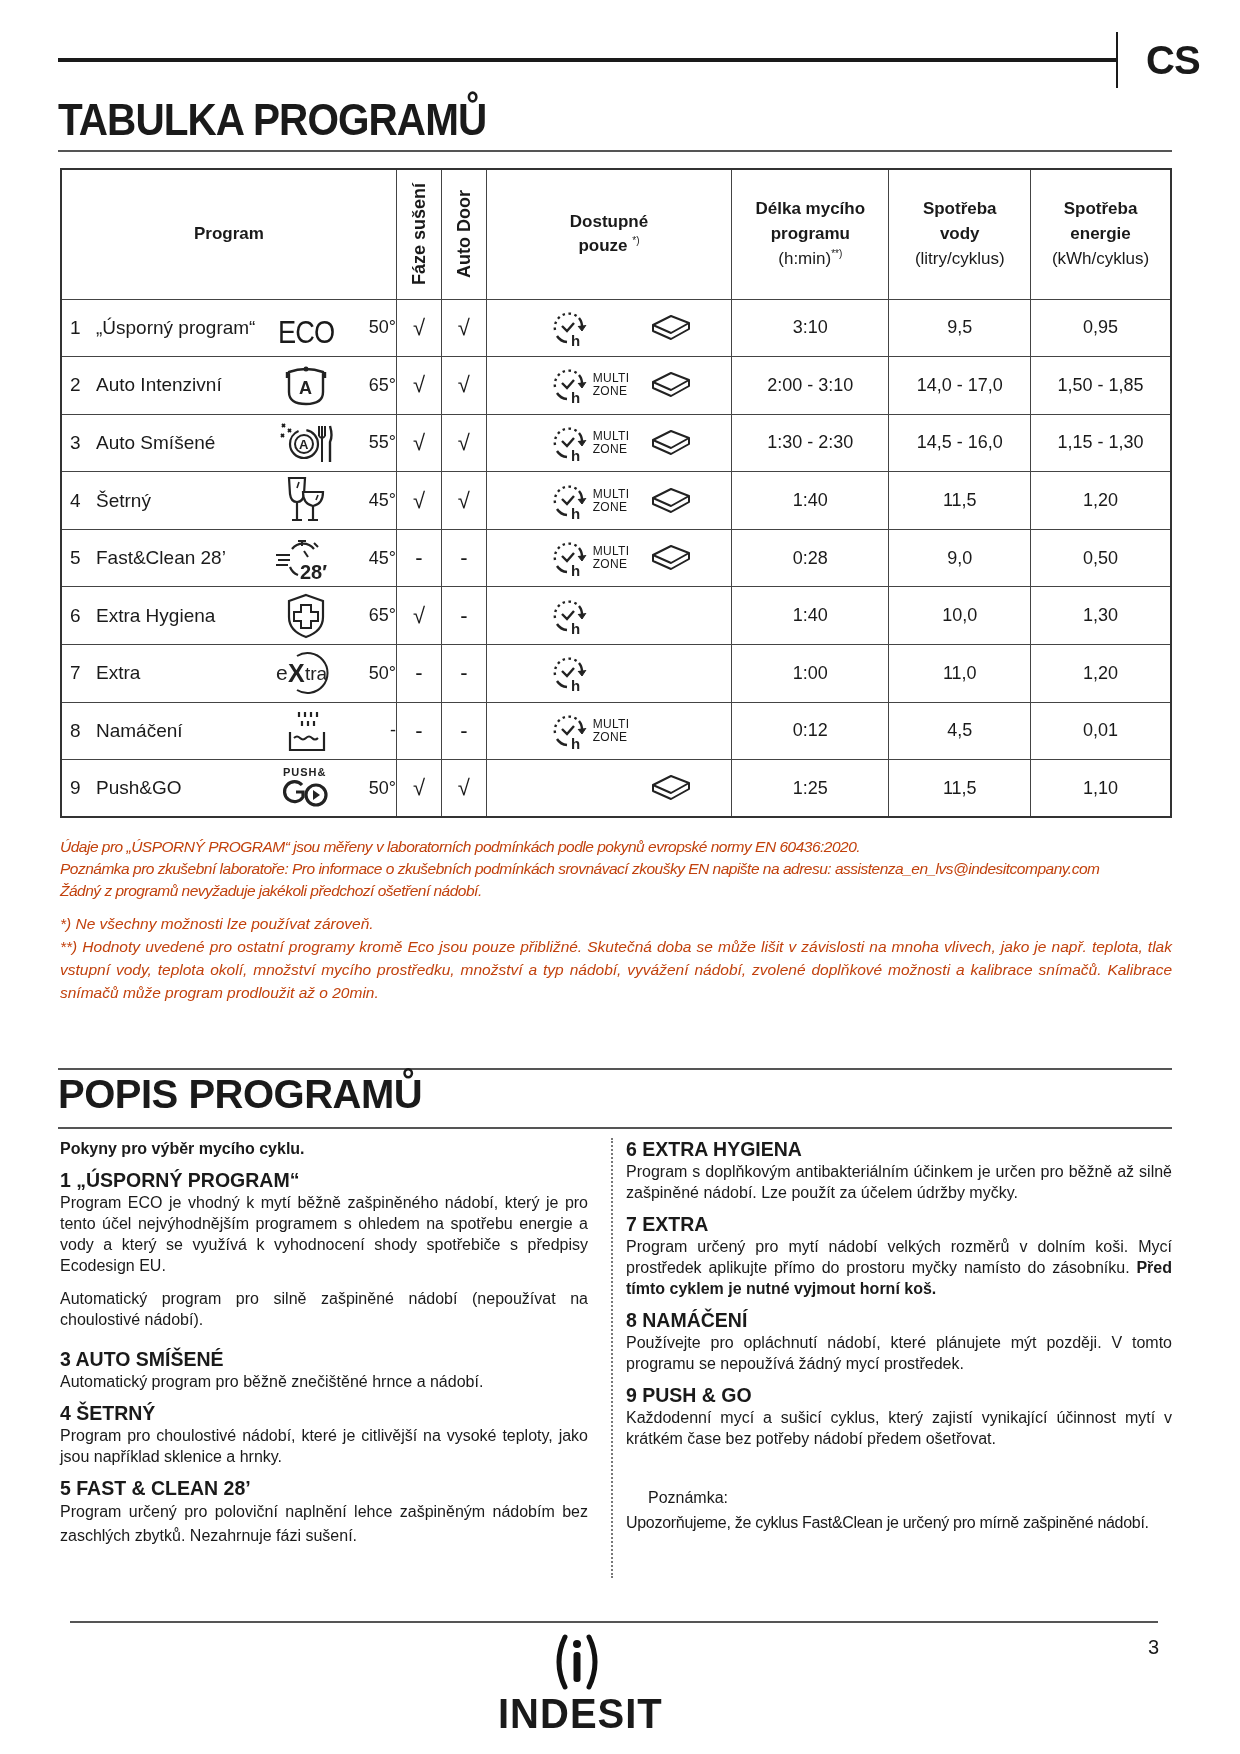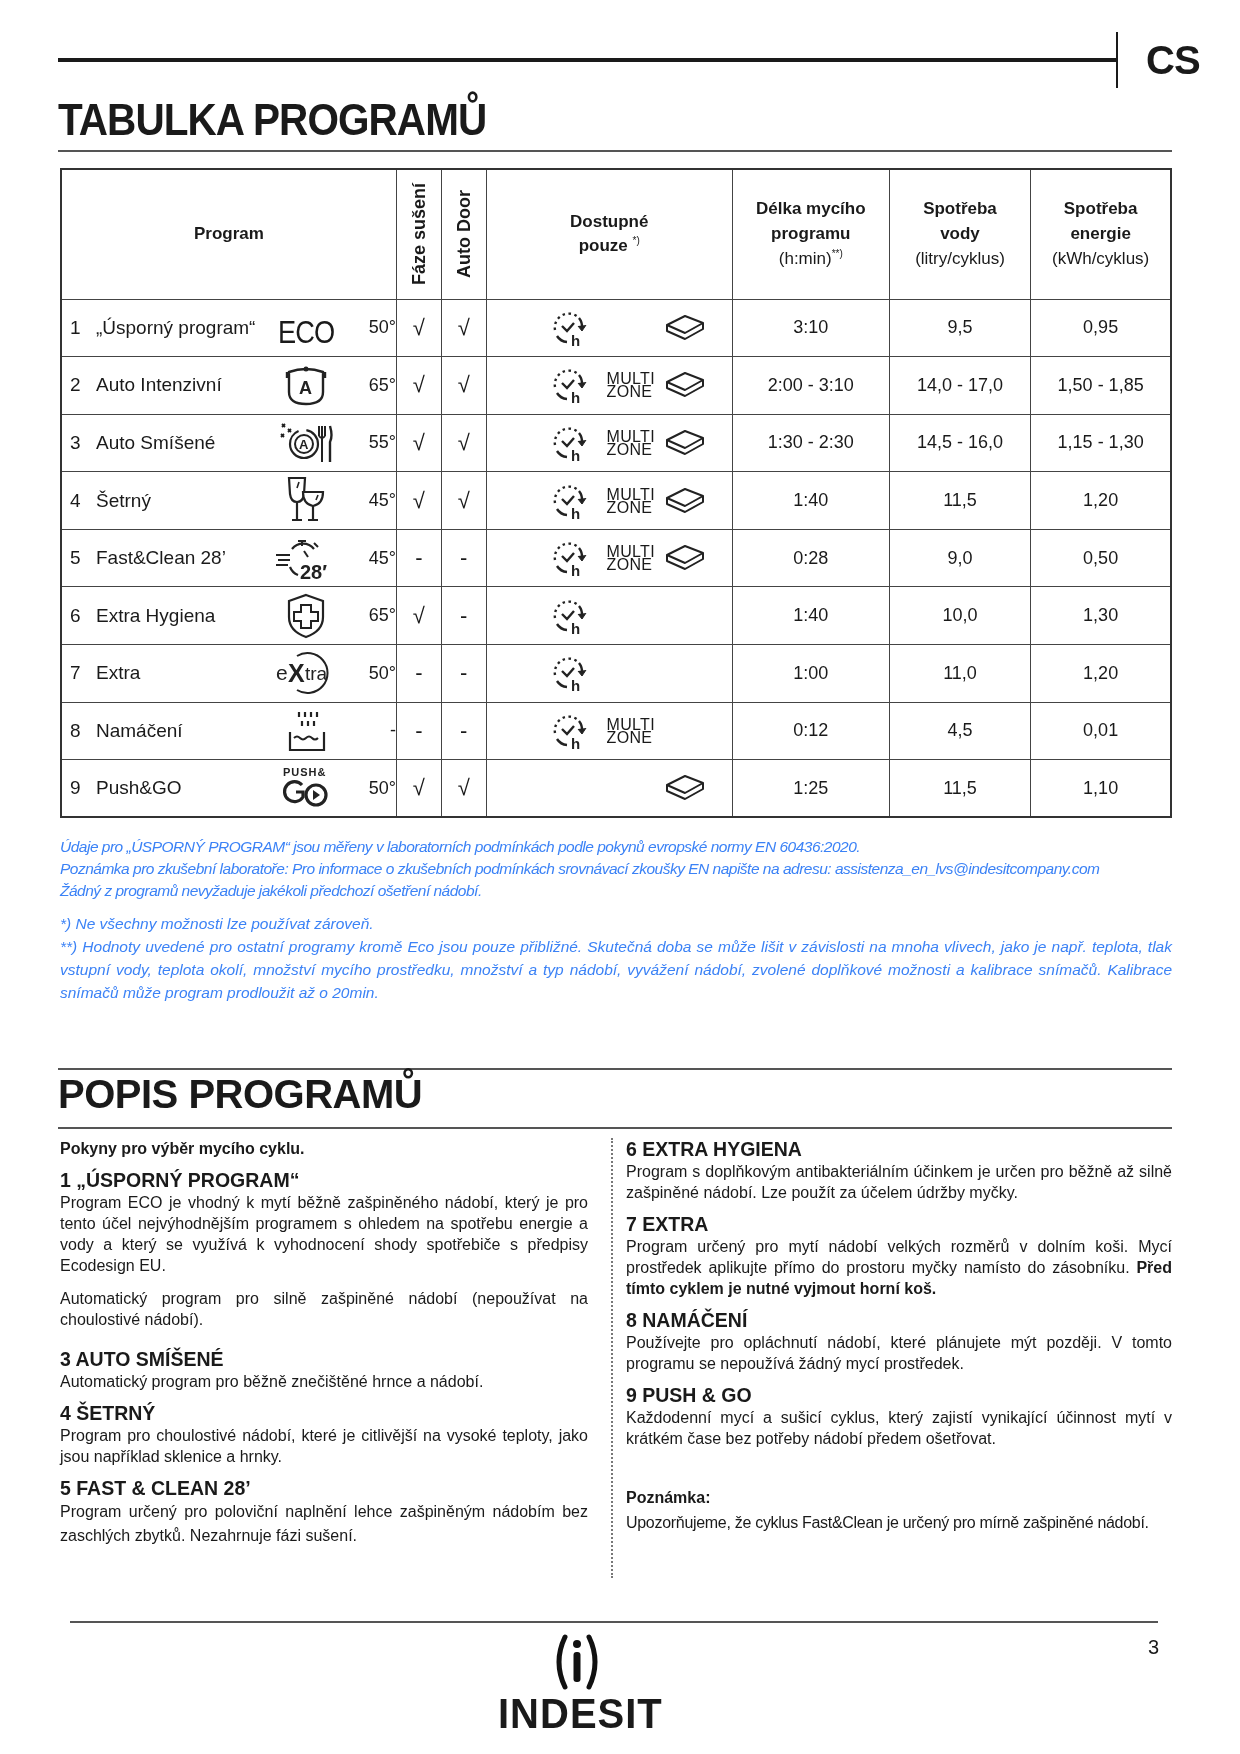--- a/index.html
+++ b/index.html
@@ -23,38 +23,38 @@
 
   .pcell { text-align: left !important; padding-left: 8px; }
   .pwrap { display: flex; align-items: center; height: 100%; }
   .pnum { width: 26px; font-size: 19px; }
   .pname { width: 170px; font-size: 19px; line-height: 1.15; }
   .picon { width: 80px; height: 46px; display: flex; align-items: flex-end; justify-content: center; }
   .ptemp { width: 50px; text-align: right; font-size: 18px; }
   .mark { font-size: 22px; }
   .func { display: flex; align-items: center; height: 100%; padding-left: 62px; }
   .func .clock { width: 44px; height: 40px; }
-  .multizone { width: 56px; font-size: 16px; line-height: 13px; text-align: left; margin-left: 14px; letter-spacing: 0.3px; }
+  .multizone { width: 56px; font-size: 12px; line-height: 13px; text-align: left; margin-left: 0; letter-spacing: 0.3px; }
   .tablet { width: 44px; height: 30px; }
 
-  .notes { position: absolute; left: 60px; width: 1112px; font-style: italic; color: #3b82f6; }
+  .notes { position: absolute; left: 60px; width: 1112px; font-style: italic; color: #c2410c; }
   .n1 { top: 836px; font-size: 15.5px; line-height: 22px; letter-spacing: -0.5px; }
   .n2 { top: 912px; font-size: 15.5px; line-height: 23px; text-align: justify; }
 
   .title2 { position: absolute; left: 58px; top: 1072px; font-size: 40px; font-weight: bold; letter-spacing: -0.5px; }
 
   .col { position: absolute; top: 1138px; font-size: 16px; line-height: 21px; color: #1a1a1a; }
   .colL { left: 60px; width: 528px; }
   .colR { left: 626px; width: 546px; }
   .dotsep { position: absolute; left: 611px; top: 1138px; height: 440px; border-left: 2px dotted #777; }
   .intro { font-weight: bold; font-size: 16px; margin-bottom: 6px; }
   .sec-h { font-weight: bold; font-size: 19.5px; line-height: 23px; margin-top: 10px; }
   .sec-p { text-align: justify; }
   .sec-p b { font-weight: bold; }
-  .note-h { font-weight: bold; margin-top: 38px; }
+  .note-h { font-weight: normal; margin-top: 38px; margin-left: 22px; }
 
   .footer-rule { position: absolute; left: 70px; top: 1621px; width: 1088px; height: 1.5px; background: #555; }
   .pagenum { position: absolute; left: 1148px; top: 1636px; font-size: 20px; }
   .logo { position: absolute; left: 492px; top: 1633px; display: flex; align-items: center; flex-direction: column; }
   .logo-text { font-size: 40px; font-weight: bold; letter-spacing: 1px; margin-left: 6px; transform: scaleY(1.05); }
 </style>
 </head>
 <body>
 
 <div class="top-rule"></div>

